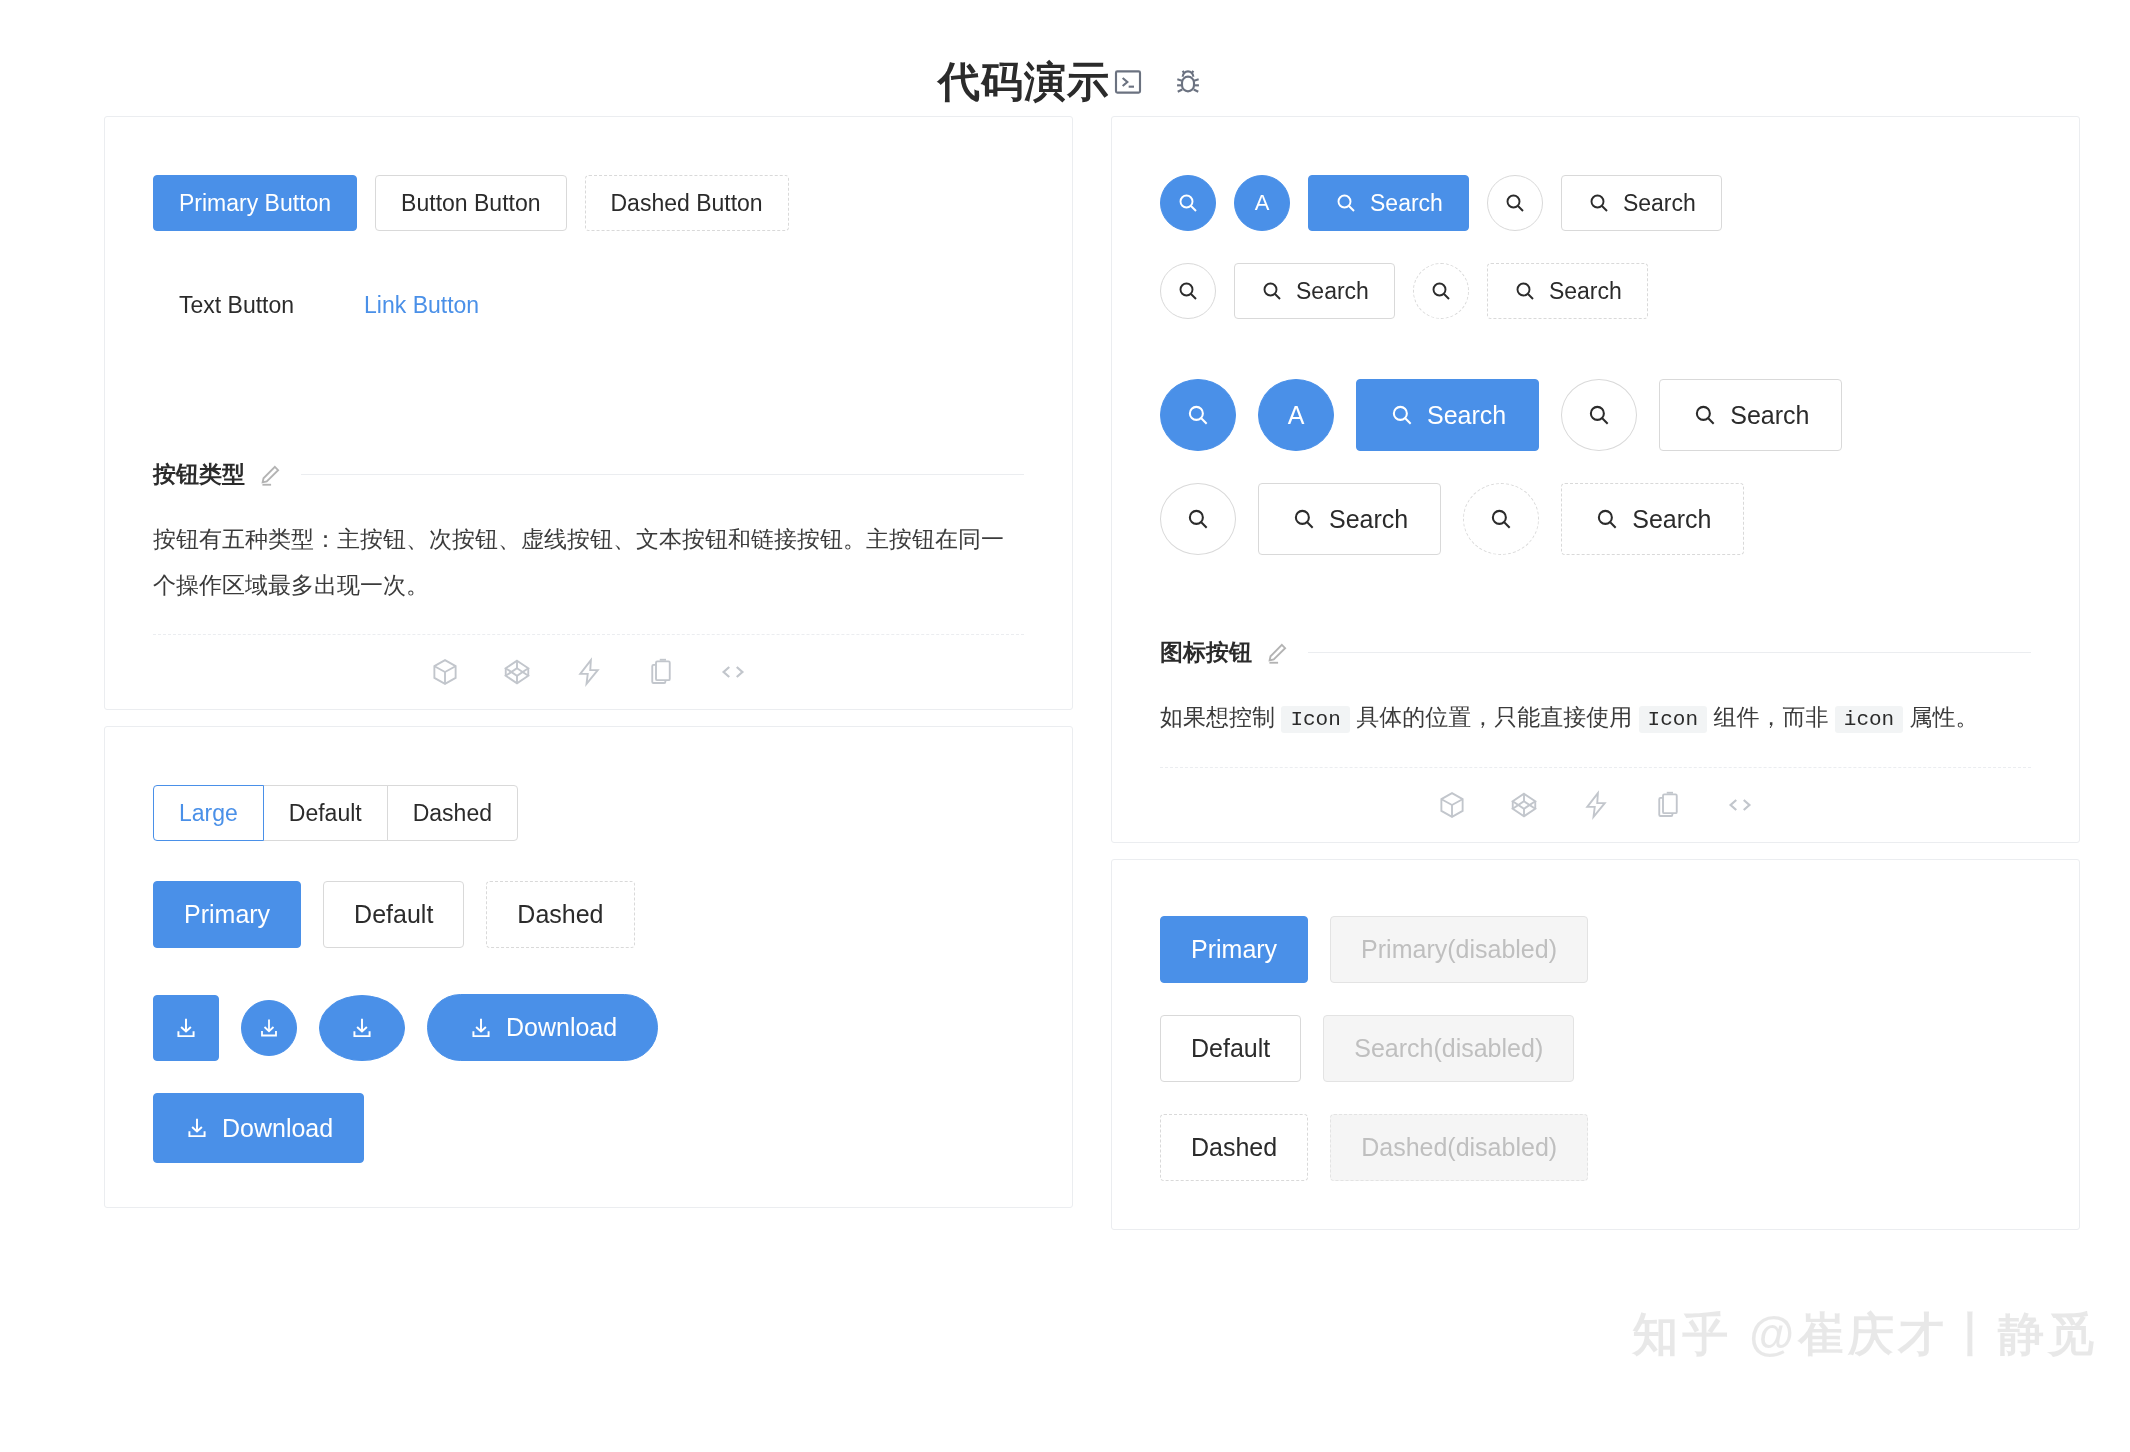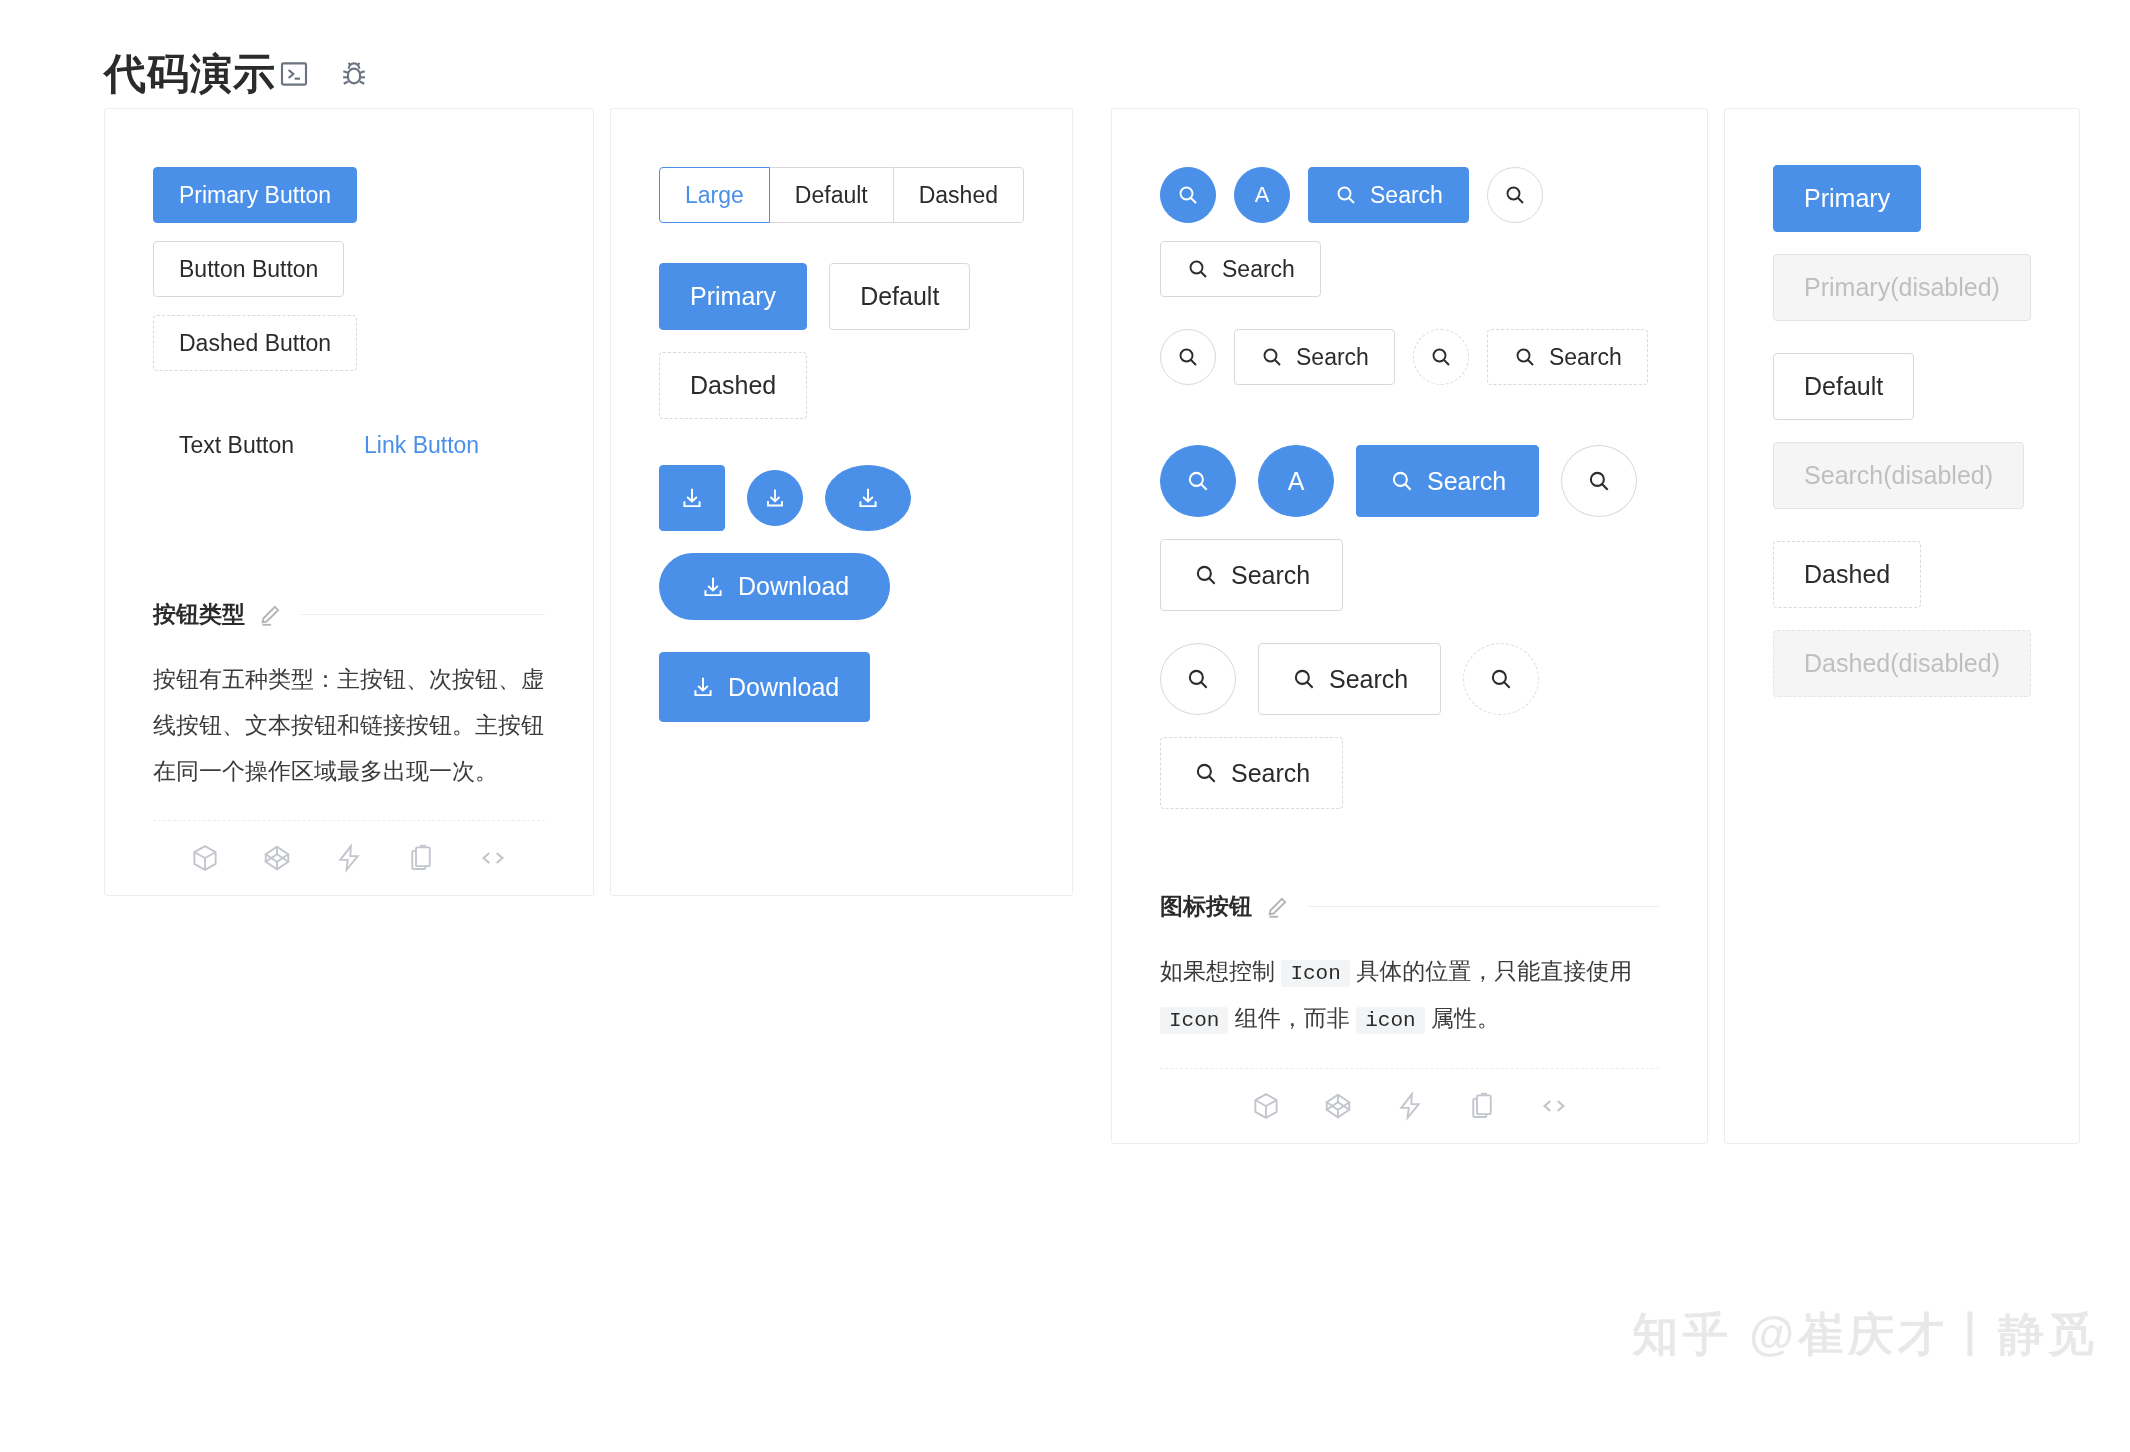--- a/index.html
+++ b/index.html
@@ -11,23 +11,24 @@
     font-family: "Liberation Sans", "DejaVu Sans", sans-serif;
     color: #2f3542;
     overflow: hidden;
     position: relative;
   }
 
   
   .page-header {
     display: flex;
     align-items: center;
-    justify-content: flex-start;
+    justify-content: center;
     padding: 40px 50px 0 104px;
     height: 108px;
+    margin-top: 8px;
   }
   .page-title {
     font-size: 42px;
     font-weight: 700;
     letter-spacing: 1px;
     color: #2b2b2b;
     margin: 0;
     line-height: 1;
   }
   .header-actions { display: flex; align-items: center; gap: 24px; padding-right: 40px;}
@@ -39,21 +40,21 @@
   }
   .header-icon svg { width: 32px; height: 32px; display:block; }
 
   
   .columns {
     display: flex;
     gap: 38px;
     padding: 0 50px 0 104px;
     align-items: flex-start;
   }
-  .col { flex: 1 1 0; min-width: 0; display: flex; flex-direction: row; gap: 16px; }
+  .col { flex: 1 1 0; min-width: 0; display: flex; flex-direction: column; gap: 16px; }
 
   .card {
     border: 1px solid #ebedf0;
     border-radius: 3px;
     background: #fff;
   }
   .card-demo { padding: 58px 48px 30px 48px; }
   .card-demo.pad-lg { padding: 58px 48px 44px 48px; }
 
   .meta {

